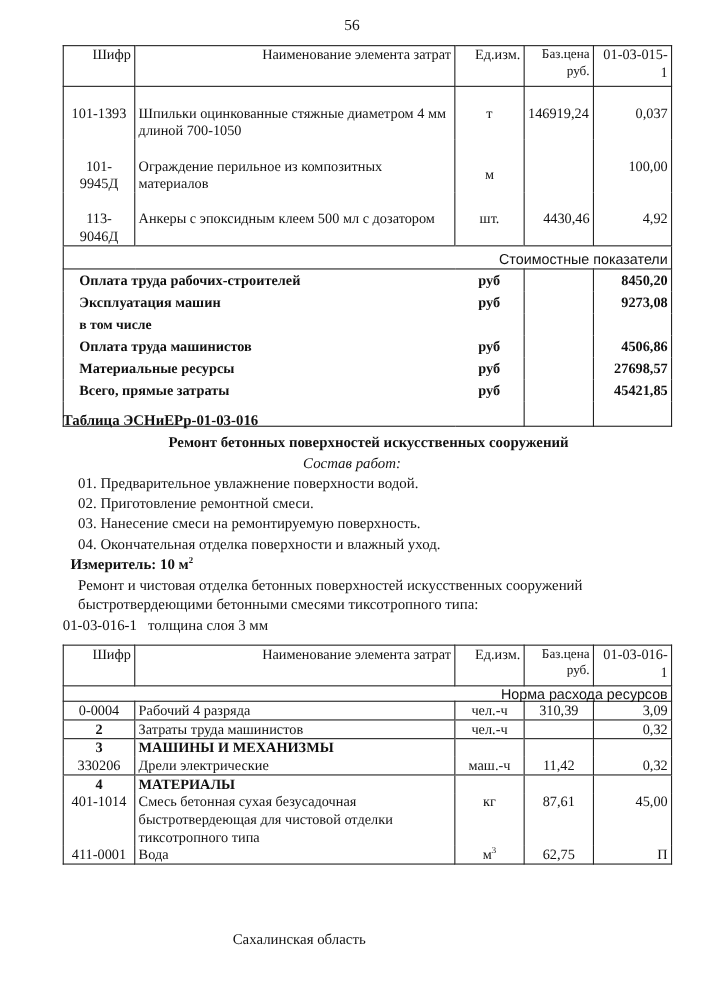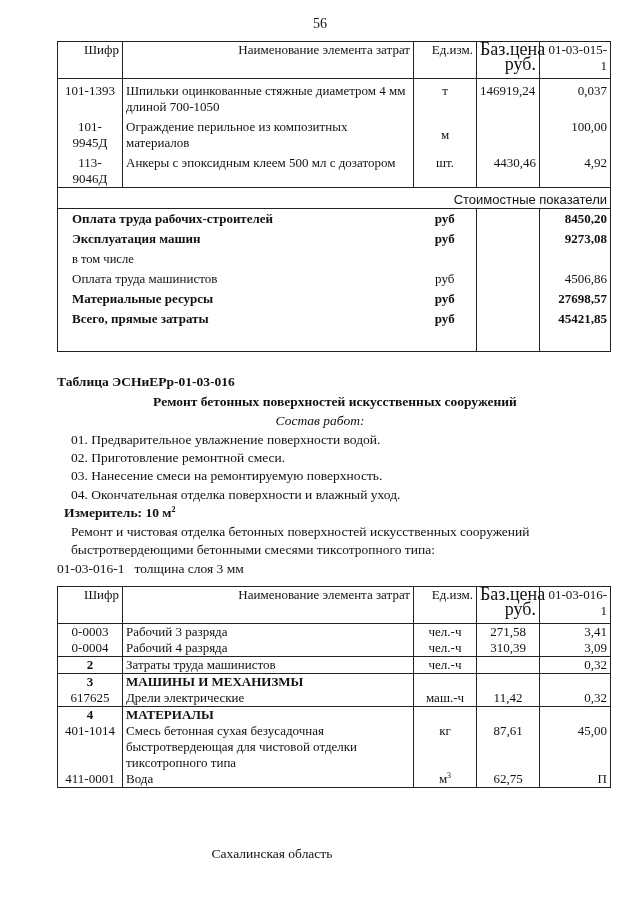--- a/index.html
+++ b/index.html
@@ -10,32 +10,32 @@
   .page-num { position: absolute; top: 16px; left: 0; width: 640px; text-align: center; font-size: 14px; }
 
   table.t { position: absolute; left: 57px; width: 553px; border-collapse: collapse; table-layout: fixed; }
   table.t td, table.t th { font-weight: normal; padding: 0 3px; vertical-align: top; line-height: 16px; }
   table.t col.c1 { width: 65px; }
   table.t col.c2 { width: 291px; }
   table.t col.c3 { width: 63px; }
   table.t col.c4 { width: 63px; }
   table.t col.c5 { width: 71px; }
   .hdr th { border: 1.3px solid #222; height: 36px; vertical-align: middle; text-align: right; font-size: 13px; }
-  .hdr th.price { line-height: 15px; font-size: 18px; }
+  .hdr th.price { line-height: 15px; font-size: 12px; }
   .vb td { border-left: 1.3px solid #222; border-right: 1.3px solid #222; }
   .code { text-align: center; }
   .unit { text-align: center; }
   .num { text-align: right; }
   .bold { font-weight: bold !important; }
   .sans-small { font-family: "Liberation Sans", sans-serif; font-size: 13px; text-align: right; line-height: 16px; }
 
   #t1 { top: 41px; }
-  #t1 tr.item td { padding-top: 4px; }
+  #t1 tr.item td { padding-top: 16px; }
   #t1 tr.sec td { border-top: 1.3px solid #222; }
-  #t1 tr.cost td { height: 20px; vertical-align: middle; }
+  #t1 tr.cost td { height: 20px; vertical-align: middle; font-weight: bold; }
   #t1 tr.bottom td { border-bottom: 1.3px solid #222; height: 22px; }
 
   .txt { position: absolute; font-size: 13.5px; line-height: 18px; }
   .b { font-weight: bold; }
   .i { font-style: italic; }
 
   #t2 { top: 586px; }
   #t2 tr.norm td { border: 1.3px solid #222; }
   #t2 tr.rowline td { border-top: 1.3px solid #222; }
   #t2 tr.last td { border-bottom: 1.3px solid #222; }
@@ -154,26 +154,22 @@
       <col class="c5">
     </colgroup>
   <tbody>
       <tr class="hdr">
     <th>Шифр</th>
     <th>Наименование элемента затрат</th>
     <th>Ед.изм.</th>
     <th class="price"><span>Баз.цена</span><br><span>руб.</span></th>
     <th>01-03-016-1</th>
   </tr>
-  <tr class="vb">
-    <td class="code">0-0003</td>
-    <td>Рабочий 3 разряда</td>
-    <td class="unit">чел.-ч</td>
-    <td class="unit">271,58</td>
-    <td class="num">3,41</td>
+  <tr class="norm">
+    <td colspan="5" class="sans-small" style="line-height:13px">Норма расхода ресурсов</td>
   </tr>
   <tr class="vb">
     <td class="code">0-0004</td>
     <td>Рабочий 4 разряда</td>
     <td class="unit">чел.-ч</td>
     <td class="unit">310,39</td>
     <td class="num">3,09</td>
   </tr>
   <tr class="vb rowline">
     <td class="code bold">2</td>
@@ -183,21 +179,21 @@
     <td class="num">0,32</td>
   </tr>
   <tr class="vb rowline">
     <td class="code bold">3</td>
     <td class="bold">МАШИНЫ И МЕХАНИЗМЫ</td>
     <td class="unit"></td>
     <td class="unit"></td>
     <td class="num"></td>
   </tr>
   <tr class="vb">
-    <td class="code">617625</td>
+    <td class="code">330206</td>
     <td>Дрели электрические</td>
     <td class="unit">маш.-ч</td>
     <td class="unit">11,42</td>
     <td class="num">0,32</td>
   </tr>
   <tr class="vb rowline">
     <td class="code bold">4</td>
     <td class="bold">МАТЕРИАЛЫ</td>
     <td class="unit"></td>
     <td class="unit"></td>

